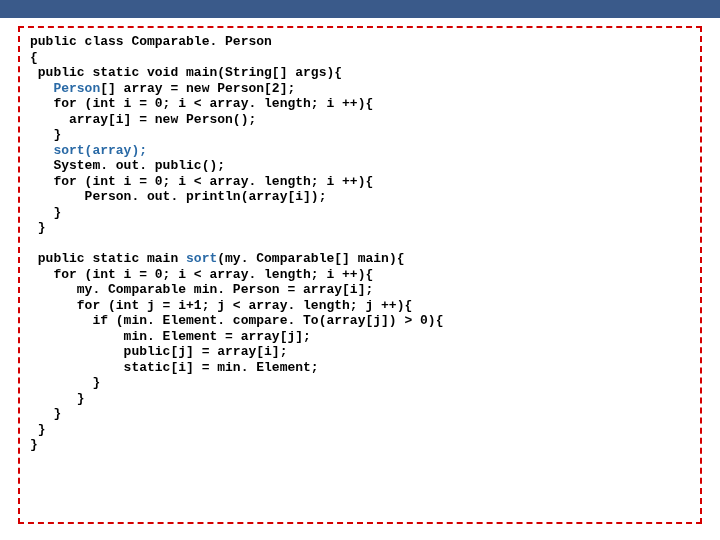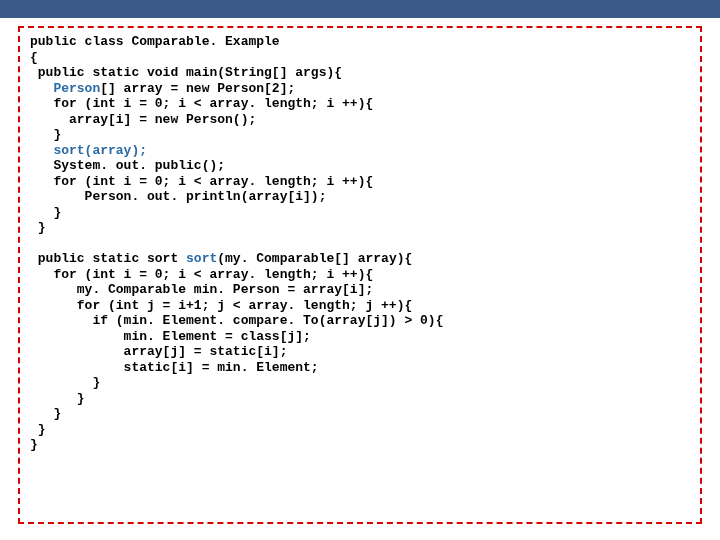--- a/index.html
+++ b/index.html
@@ -30,40 +30,40 @@
   }
   .tn { color: #2a6aa6; } 
   .fn { color: #2a6aa6; text-align: right; } 
 </style>
 </head>
 <body>
 
 <div class="top-bar"></div>
 
 <div class="code-box">
-<div class="code"><span>public class Comparable. Example</span>
+<div class="code"><span>public class Comparable. Person</span>
 <span>{</span>
 <span> public static void main(String[] args){</span>
 <span>   </span><span class="tn">Person</span><span>[] array = new Person[2];</span>
 <span>   for (int i = 0; i &lt; array. length; i ++){</span>
 <span>     array[i] = new Person();</span>
 <span>   }</span>
 <span>   </span><span class="fn">sort(array);</span>
 <span>   System. out. public();</span>
 <span>   for (int i = 0; i &lt; array. length; i ++){</span>
 <span>       Person. out. println(array[i]);</span>
 <span>   }</span>
 <span> }</span>
 <span></span>
-<span> public static sort </span><span class="fn">sort</span><span>(my. Comparable[] array){</span>
+<span> public static main </span><span class="fn">sort</span><span>(my. Comparable[] main){</span>
 <span>   for (int i = 0; i &lt; array. length; i ++){</span>
 <span>      my. Comparable min. Person = array[i];</span>
 <span>      for (int j = i+1; j &lt; array. length; j ++){</span>
 <span>        if (min. Element. compare. To(array[j]) &gt; 0){</span>
-<span>            min. Element = class[j];</span>
-<span>            array[j] = static[i];</span>
+<span>            min. Element = array[j];</span>
+<span>            public[j] = array[i];</span>
 <span>            static[i] = min. Element;</span>
 <span>        }</span>
 <span>      }</span>
 <span>   }</span>
 <span> }</span>
 <span>}</span></div>
 </div>
 
 </body></html>

